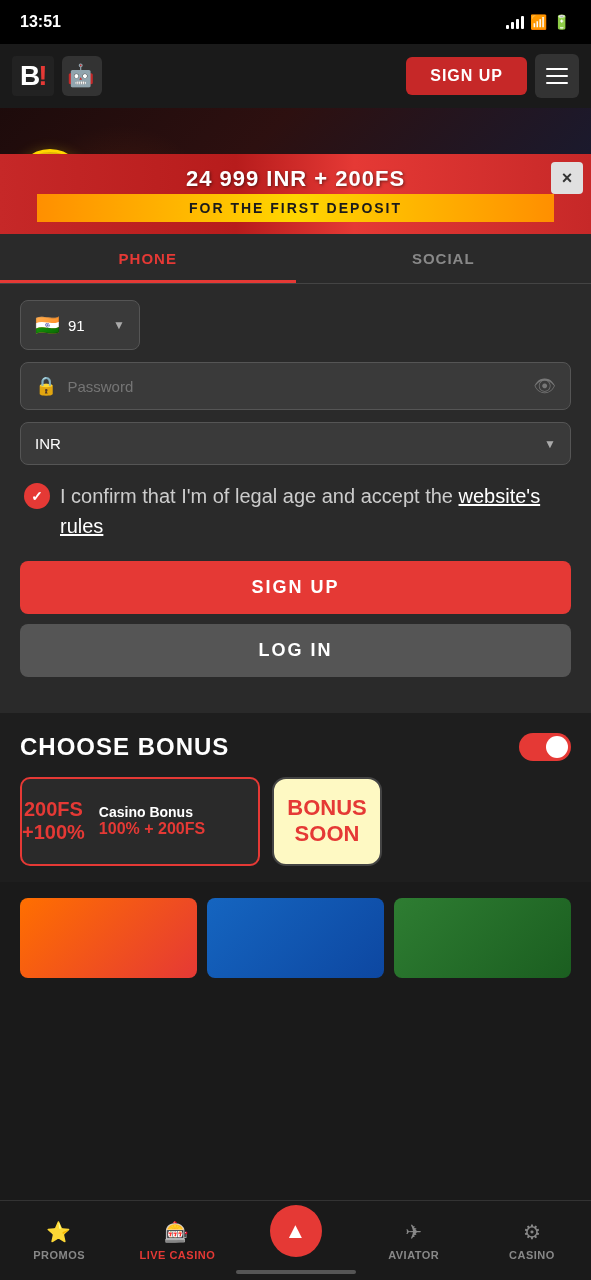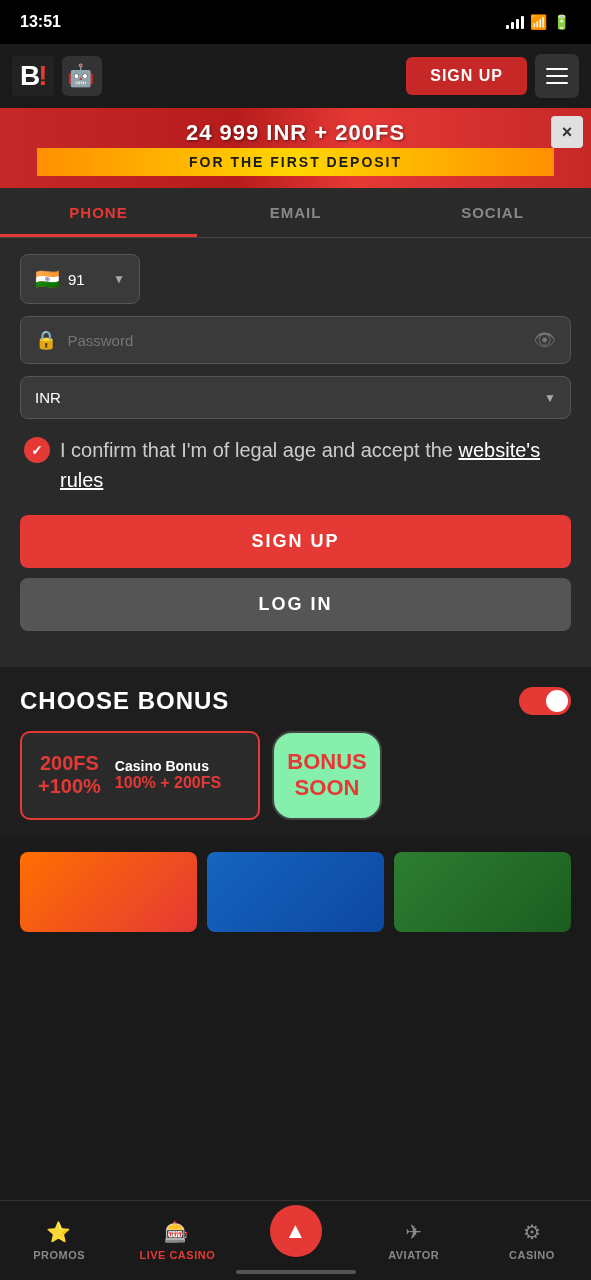--- a/index.html
+++ b/index.html
@@ -193,20 +193,21 @@
       width: 591px;
       z-index: 20;
     }
 
     
     .bonus-banner {
       background: linear-gradient(90deg, #c62828 0%, #b71c1c 40%, #e53935 60%, #c62828 100%);
       padding: 12px 37px;
       text-align: center;
       position: relative;
+      margin-top: 46px;
     }
     .bonus-amount {
       color: #fff;
       font-size: 22px;
       font-weight: 900;
       letter-spacing: 1px;
       text-shadow: 1px 1px 3px rgba(0,0,0,0.5);
     }
     .bonus-subtitle {
       background: linear-gradient(90deg, #ff8f00, #ffd600, #ff8f00);
@@ -453,21 +454,20 @@
     .bonus-cards {
       display: flex;
       gap: 12px;
       overflow: hidden;
     }
     .bonus-card {
       flex: 0 0 240px;
       background: #2a2a2a;
       border: 2px solid #e53935;
       border-radius: 10px;
-      padding: 16px;
       display: flex;
       align-items: center;
       gap: 14px;
     }
     .bonus-card-badge {
       display: flex;
       flex-direction: column;
       align-items: center;
     }
     .badge-200fs {
@@ -485,23 +485,23 @@
       font-size: 14px;
       font-weight: bold;
     }
     .bonus-card-amount {
       color: #e53935;
       font-size: 16px;
       font-weight: 900;
     }
     .bonus-card-soon {
       flex: 0 0 110px;
-      background: #86efac;
+      background: #fef9c3;
       border: 2px solid #444;
-      border-radius: 20px;
+      border-radius: 14px;
       padding: 16px 12px;
       display: flex;
       align-items: center;
       justify-content: center;
     }
     .soon-text {
       color: #e53935;
       font-size: 22px;
       font-weight: 900;
       text-align: center;
@@ -652,23 +652,20 @@
     <div class="bonus-amount">24 999 INR + 200FS</div>
     <div class="bonus-subtitle">FOR THE FIRST DEPOSIT</div>
     <button class="close-btn">×</button>
   </div>
 
   <div class="form-card">
 
     <div class="tabs">
       <button class="tab active">
         <span>PHONE</span>
-      </button>
-      <button class="tab">
-        <span>EMAIL</span>
       </button>
       <button class="tab">
         <span>SOCIAL</span>
       </button>
     </div>
 
     <div class="form-body">
 
       
       <div class="phone-row">

